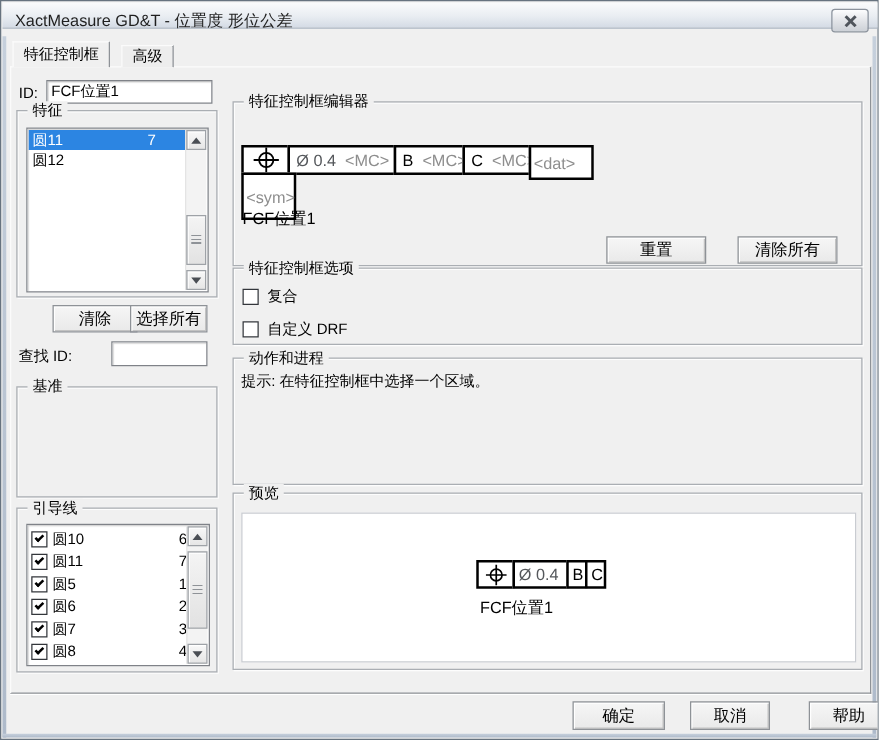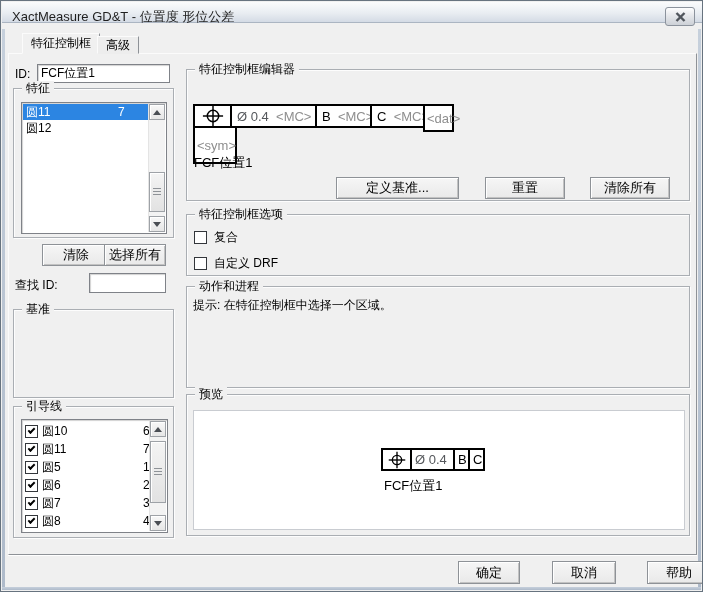--- a/index.html
+++ b/index.html
@@ -30,21 +30,21 @@
   
   .tab-pane {
     position: absolute; left: 7px; top: 52px; width: 689px; height: 502px;
     background: #F0F0F0;
     border: 1px solid; border-color: #FBFBFB #8E9297 #8E9297 #FBFBFB;
     box-shadow: 0 1px 0 #FFFFFF; z-index: 1;
   }
   .tab { position: absolute; background: #F0F0F0; z-index: 3;
     border: 1px solid; border-color: #FBFBFB #8E9297 transparent #FBFBFB;
     padding: 0 8px; display: flex; align-items: center; }
-  .tab.active { left: 21px; top: 32px; height: 21px; }
+  .tab.active { left: 9px; top: 32px; height: 21px; }
   .tab.inactive { left: 96px; top: 35px; height: 18px; background: #EDEDED; }
 
   .groupbox {
     position: absolute; border: 1px solid #AAAEB3;
     box-shadow: inset 1px 1px 0 #FDFDFD, 1px 1px 0 #FDFDFD; z-index: 2;
   }
   .grp-label { position: absolute; top: -8px; left: 8px; background: #F0F0F0; padding: 0 4px; line-height: 14px; white-space: nowrap; }
 
   .sunken {
     background: #FFFFFF; border: 1px solid #7F8288;
@@ -223,54 +223,51 @@
         <div class="sb-thumb" style="top:20px;height:62px;">
             <span class="grip"></span>
           </div>
         <div class="sb-btn sb-down">
             <span class="tri-down"></span>
           </div>
       </div>
     </div>
   </div>
 
-  <div class="groupbox" style="left:185px;top:68px;width:504px;height:132px;">
+  <div class="groupbox" style="left:185px;top:80px;width:504px;height:132px;">
     <span class="grp-label">特征控制框编辑器</span>
 
     <div class="fcf-row" style="left:6px;top:34px;">
       <div class="fcf-cell fcf-sym-cell" style="width:39px;">
         <svg width="22" height="22" viewBox="0 0 24 24">
           <circle cx="12" cy="12" r="6.2" fill="none" stroke="#000" stroke-width="1.6"></circle>
           <line x1="12" y1="1" x2="12" y2="23" stroke="#000" stroke-width="1.6"></line>
           <line x1="1" y1="12" x2="23" y2="12" stroke="#000" stroke-width="1.6"></line>
         </svg>
       </div>
       <div class="fcf-cell" style="width:87px;">
         <span class="dimval">Ø</span>&nbsp;<span class="dimval">0.4</span>&nbsp;&nbsp;<span class="gray">&lt;MC&gt;</span>
       </div>
       <div class="fcf-cell" style="width:57px;">
         <span>B</span>&nbsp;&nbsp;<span class="gray">&lt;MC&gt;</span>
       </div>
       <div class="fcf-cell" style="width:55px;">
         <span>C</span>&nbsp;&nbsp;<span class="gray">&lt;MC&gt;</span>
       </div>
-      <div class="fcf-cell" style="width:31px;padding:12px 2px;">
+      <div class="fcf-cell" style="width:52px;padding:12px 2px;">
         <span class="gray">&lt;dat&gt;</span>
       </div>
     </div>
     <div class="fcf-row" style="left:6px;top:56px;">
       <div class="fcf-cell" style="width:44px;height:38px;padding:0 2px;">
         <span class="gray">&lt;sym&gt;</span>
       </div>
     </div>
     <span class="fcf-name" style="left:7px;top:84px;">FCF位置1</span>
 
-    <div class="btn" style="left:149px;top:107px;width:123px;height:22px;">
-      <span>定义基准...</span>
-    </div>
     <div class="btn" style="left:298px;top:107px;width:80px;height:22px;">
       <span>重置</span>
     </div>
     <div class="btn" style="left:403px;top:107px;width:80px;height:22px;">
       <span>清除所有</span>
     </div>
   </div>
 
   <div class="groupbox" style="left:185px;top:213px;width:504px;height:62px;">
     <span class="grp-label">特征控制框选项</span>
@@ -307,21 +304,21 @@
           <span>B</span>
         </div>
         <div class="fcf-cell" style="width:17px;height:23px;padding:0 3px;">
           <span>C</span>
         </div>
       </div>
       <span class="fcf-name" style="left:190px;top:66px;">FCF位置1</span>
     </div>
   </div>
 
-  <div class="btn" style="left:457px;top:560px;width:62px;height:23px;">
+  <div class="btn" style="left:457px;top:560px;width:74px;height:23px;">
     <span>确定</span>
   </div>
   <div class="btn" style="left:551px;top:560px;width:64px;height:23px;">
     <span>取消</span>
   </div>
   <div class="btn" style="left:630px;top:560px;width:64px;height:23px;margin-left:16px;">
     <span>帮助</span>
   </div>
 </div>
 

